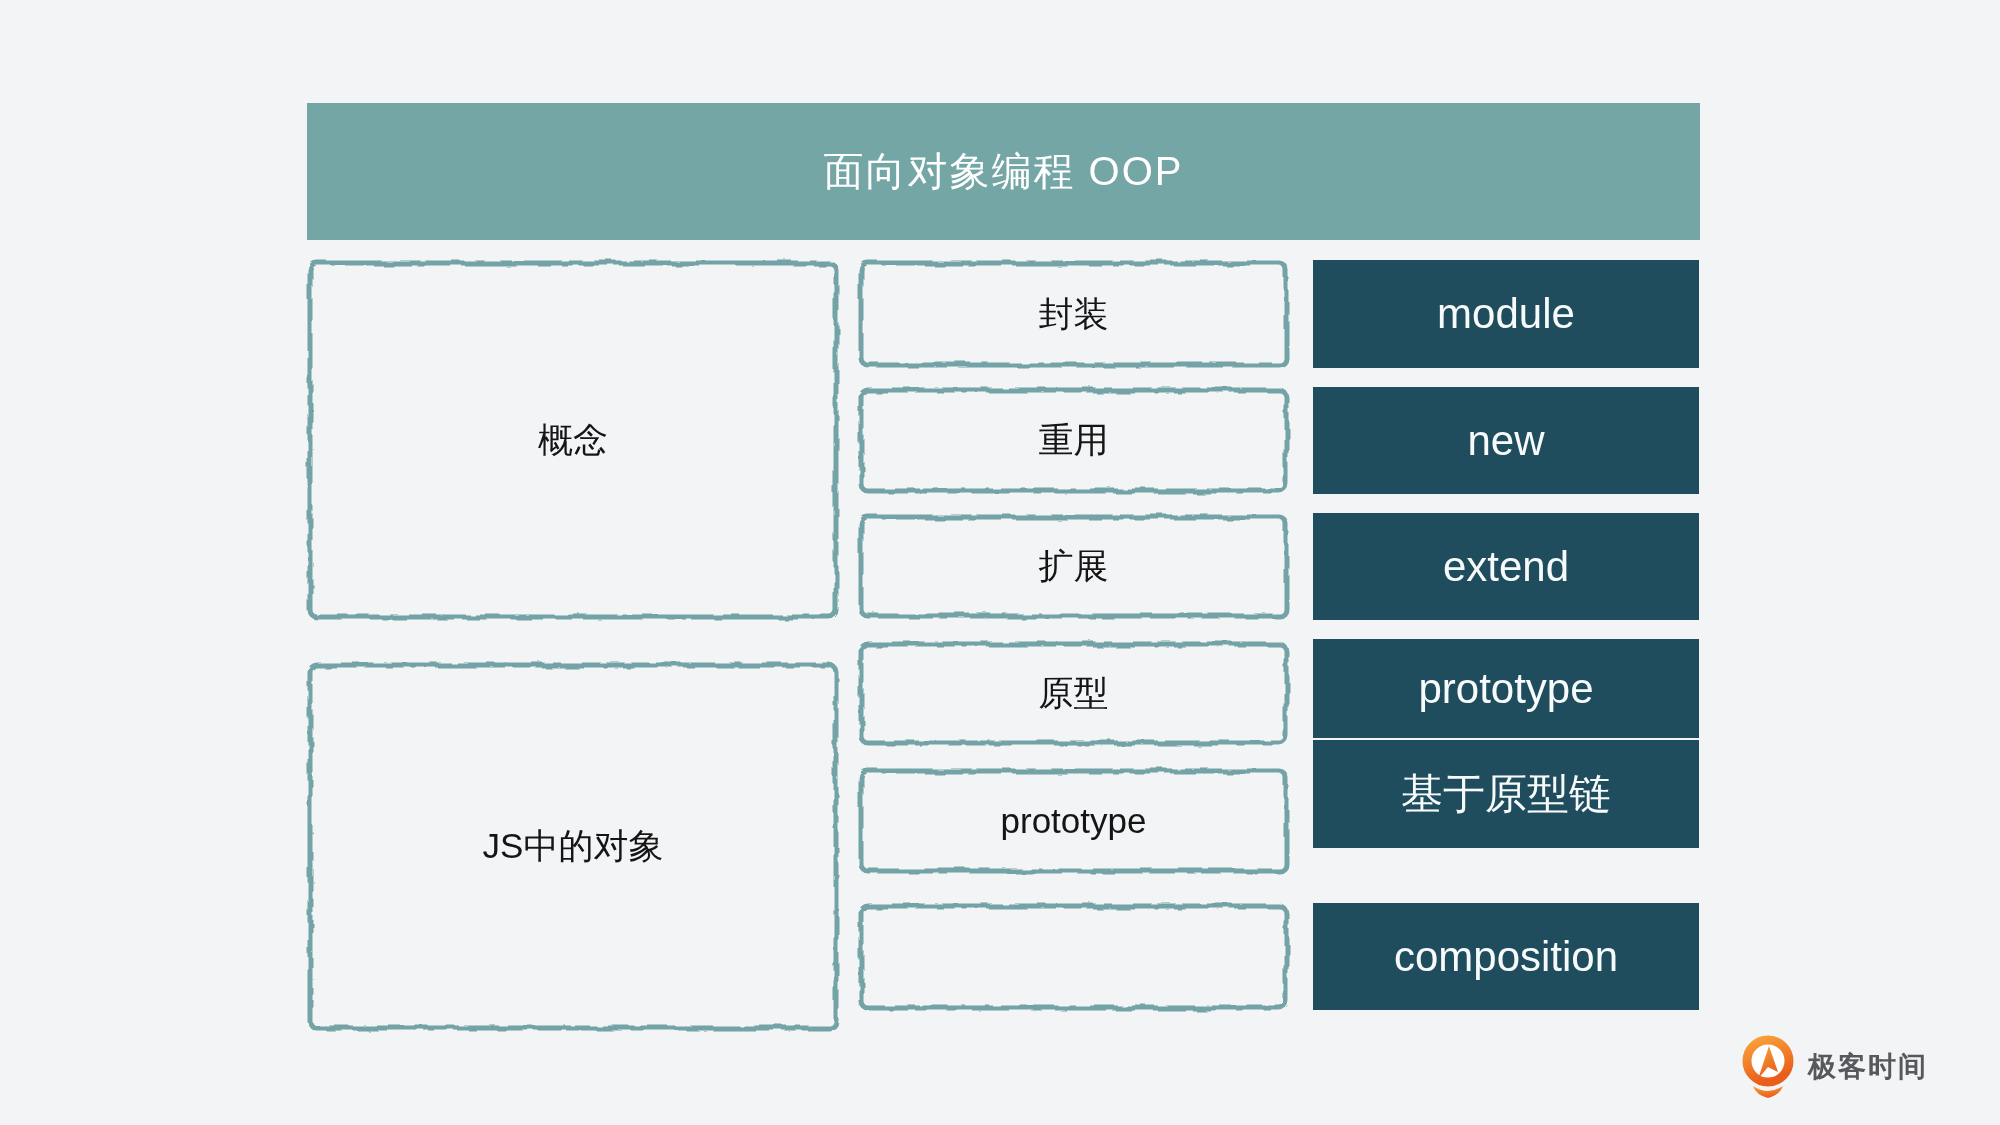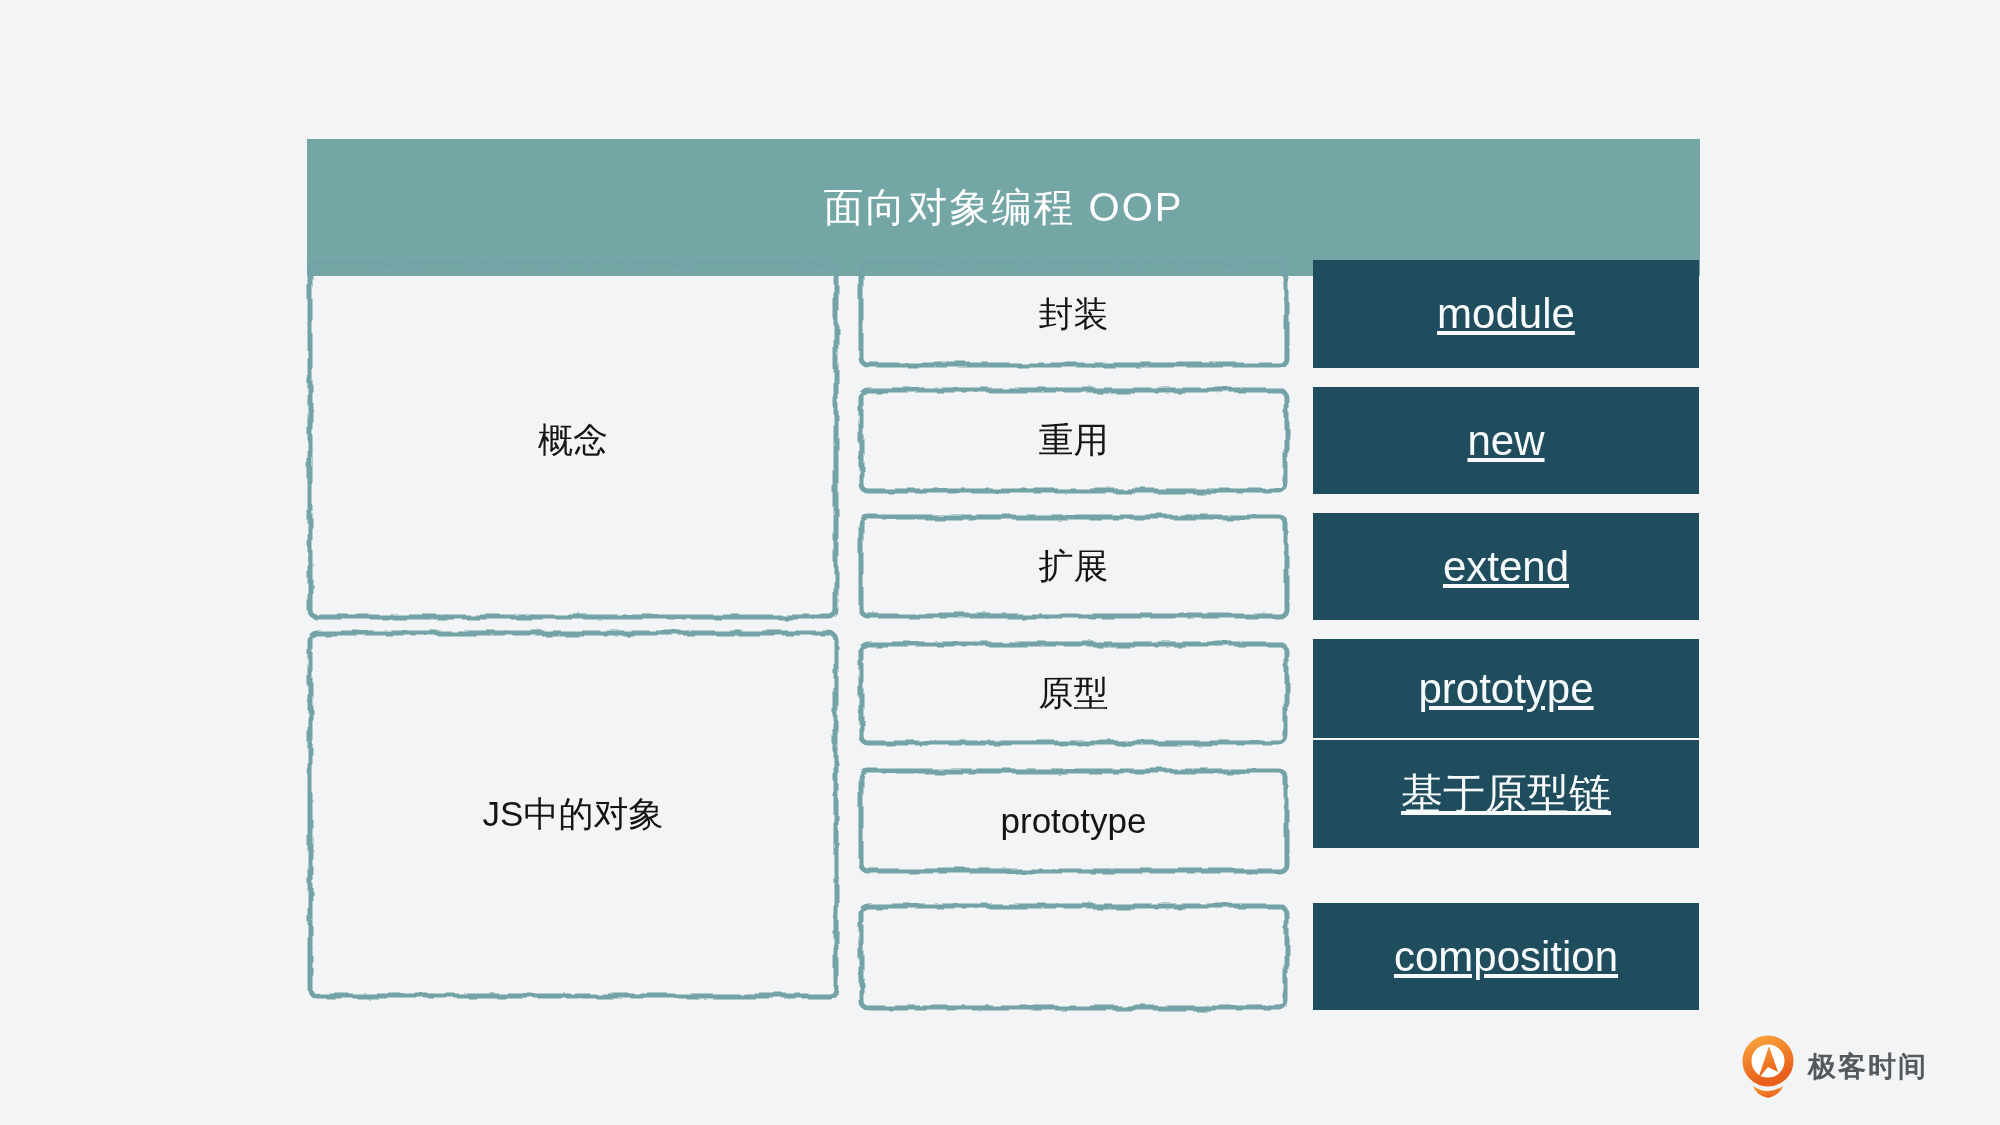--- a/index.html
+++ b/index.html
@@ -9,21 +9,21 @@
     font-family:"Liberation Sans","DejaVu Sans",sans-serif;
     position:relative;overflow:hidden;
   }
   .abs{position:absolute;}
 
   
   .header{
     left:307px;top:103px;width:1393px;height:137px;
     background:#75a6a6;
     display:flex;align-items:center;justify-content:center;
-    color:#ffffff;font-size:40px;letter-spacing:2px;font-weight:400;margin-top:36px;
+    color:#ffffff;font-size:40px;letter-spacing:2px;font-weight:400;
   }
 
   
   .light{
     display:flex;align-items:center;justify-content:center;
     color:#151515;font-size:35px;
   }
   .light .sketch{
     position:absolute;left:0;top:0;width:100%;height:100%;
     overflow:visible;pointer-events:none;
@@ -38,25 +38,25 @@
   
   .dark{
     background:#204d5e;
     display:flex;align-items:center;justify-content:center;
     color:#f7fafa;font-size:42px;font-weight:400;
   }
 
   
   .col-left {left:305px;width:536px;}
   .col-mid  {left:856px;width:435px;}
-  .col-right{left:1313px;width:386px;text-decoration:underline;}
+  .col-right{left:1313px;width:386px;}
 
   
   .g1{top:258px;height:364px;}
-  .g2{top:628px;height:373px;}
+  .g2{top:660px;height:373px;}
 
   
   .m1{top:258px;height:112px;}
   .m2{top:385px;height:111px;}
   .m3{top:512px;height:109px;}
   .m4{top:639px;height:109px;}
   .m5{top:766px;height:110px;}
   .m6{top:901px;height:112px;}
 
   

